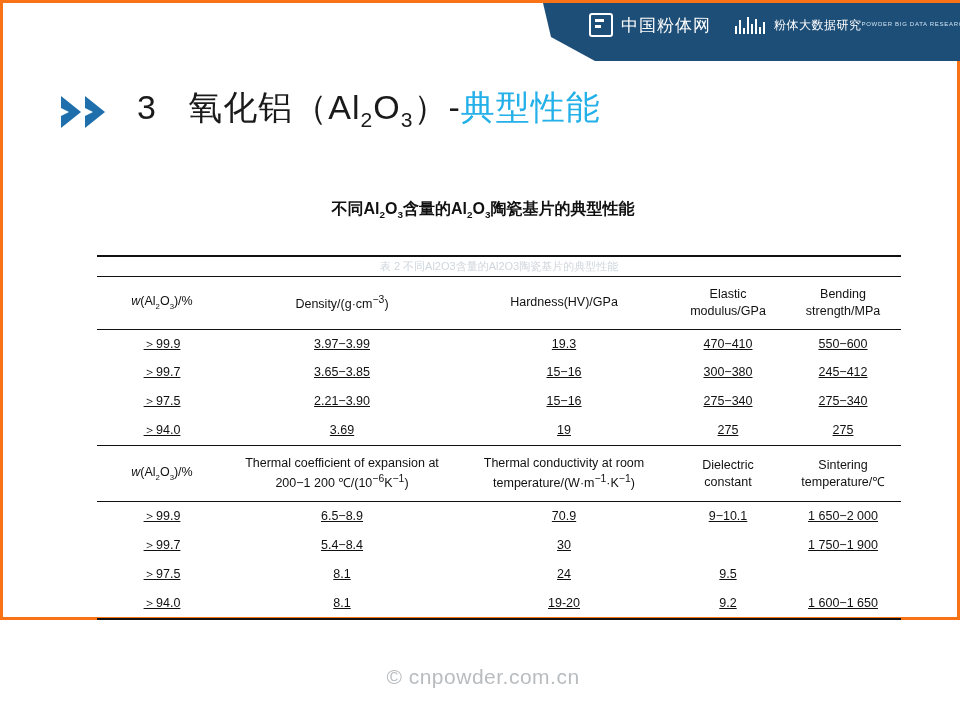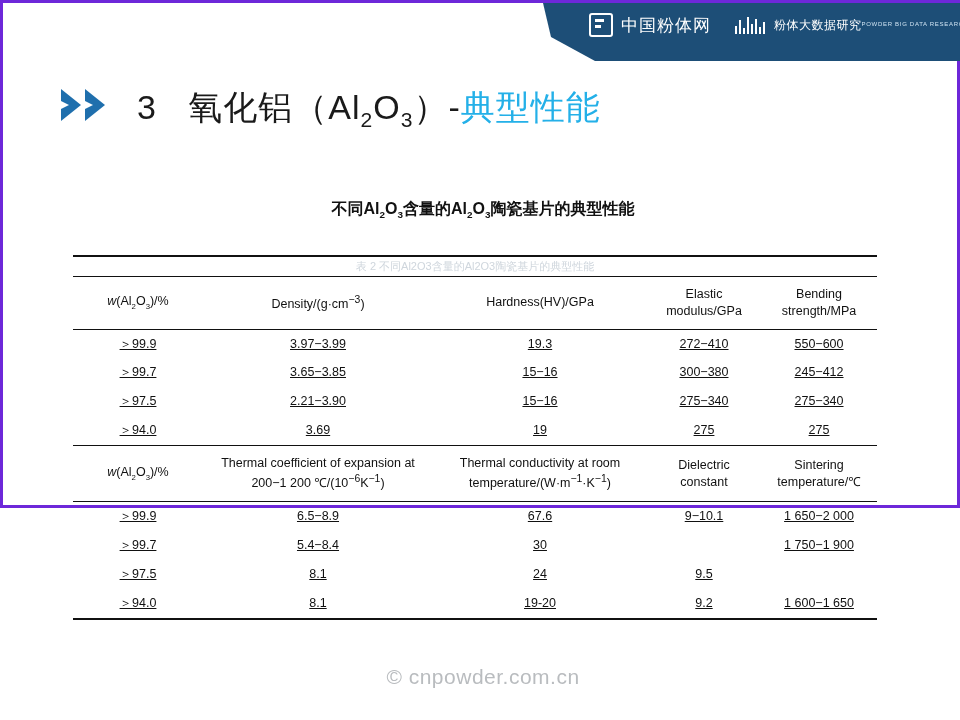--- a/index.html
+++ b/index.html
@@ -9,24 +9,24 @@
   body {
     width: 960px;
     height: 720px;
     overflow: hidden;
     font-family: "Liberation Sans", sans-serif;
     background: #ffffff;
   }
   .slide {
     position: relative;
     width: 960px;
-    height: 508px;
+    height: 620px;
     background: #ffffff;
     box-sizing: border-box;
-    border: 3px solid #6d28d9;
+    border: 3px solid #f97316;
   }
 
   
   .banner {
     position: absolute;
     top: 0;
     left: 540px;
     width: 420px;
     height: 58px;
   }
@@ -120,21 +120,21 @@
     white-space: nowrap;
     margin-top: 2px;
   }
 
   
   .title-row {
     position: absolute;
     top: 82px;
     left: 56px;
     display: flex;
-    align-items: flex-start;
+    align-items: flex-end;
   }
   .chev {
     display: flex;
     align-items: center;
     margin-right: 22px;
   }
   .chev svg { display: block; }
   .title-text {
     font-size: 34px;
     color: #1a1a1a;
@@ -153,21 +153,21 @@
     text-align: center;
     font-size: 16px;
     color: #111111;
     font-weight: bold;
   }
 
   
   .table-wrap {
     position: absolute;
     top: 252px;
-    left: 70px;
+    left: 94px;
     width: 804px;
   }
   table {
     border-collapse: collapse;
     width: 804px;
     table-layout: fixed;
   }
   table col.c0 { width: 130px; }
   table col.c1 { width: 230px; }
   table col.c2 { width: 214px; }
@@ -280,21 +280,21 @@
           </td>
           <td>
             <div>Bending</div>
             <div>strength/MPa</div>
           </td>
         </tr>
         <tr class="rule-thin data">
           <td>＞99.9</td>
           <td>3.97−3.99</td>
           <td>19.3</td>
-          <td>272−410</td>
+          <td>470−410</td>
           <td>550−600</td>
         </tr>
         <tr class="data">
           <td>＞99.7</td>
           <td>3.65−3.85</td>
           <td>15−16</td>
           <td>300−380</td>
           <td>245−412</td>
         </tr>
         <tr class="data">
@@ -333,21 +333,21 @@
             <div>constant</div>
           </td>
           <td>
             <div>Sintering</div>
             <div>temperature/℃</div>
           </td>
         </tr>
         <tr class="rule-thin data">
           <td>＞99.9</td>
           <td>6.5−8.9</td>
-          <td>67.6</td>
+          <td>70.9</td>
           <td>9−10.1</td>
           <td>1 650−2 000</td>
         </tr>
         <tr class="data">
           <td>＞99.7</td>
           <td>5.4−8.4</td>
           <td>30</td>
           <td></td>
           <td>1 750−1 900</td>
         </tr>

